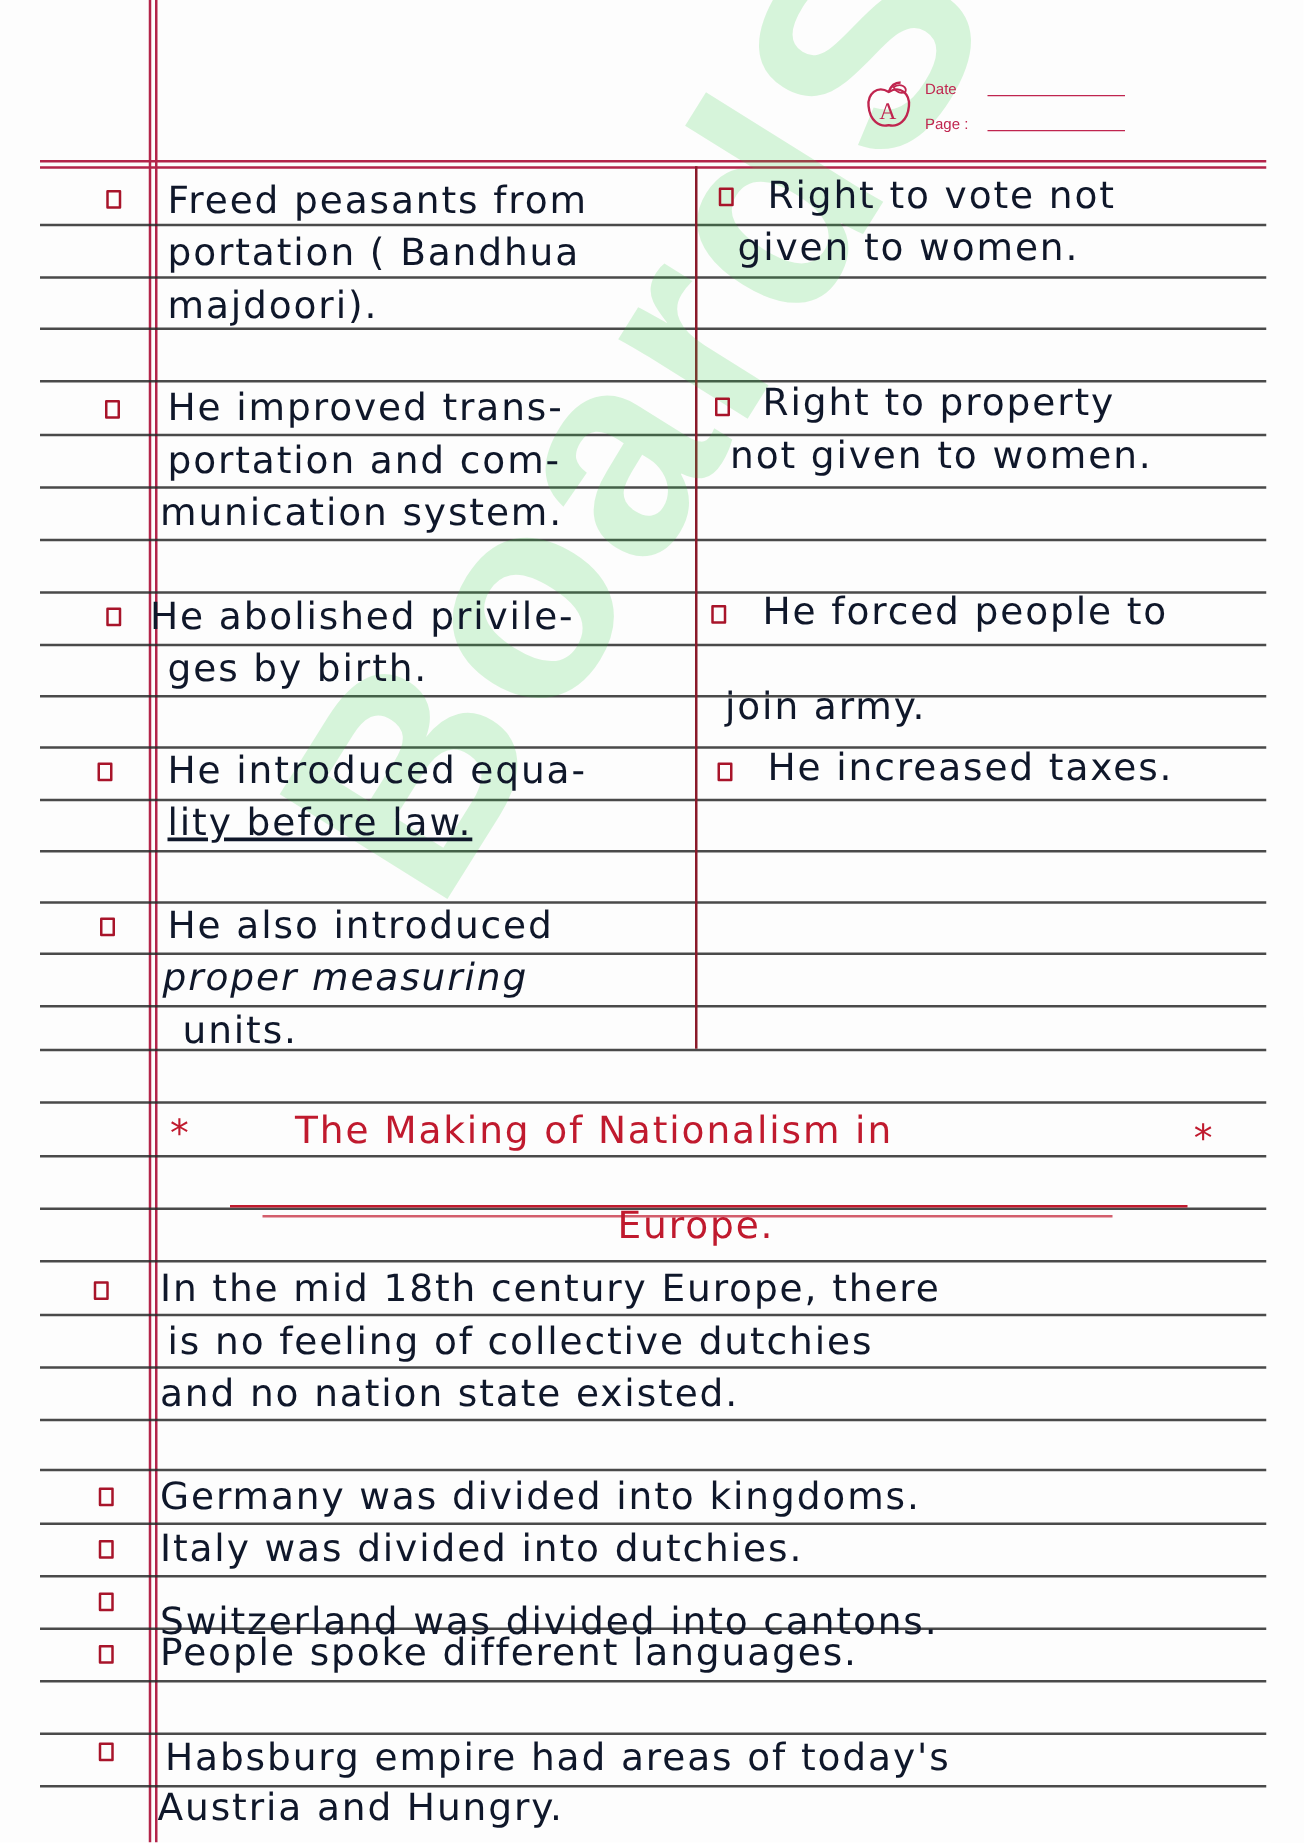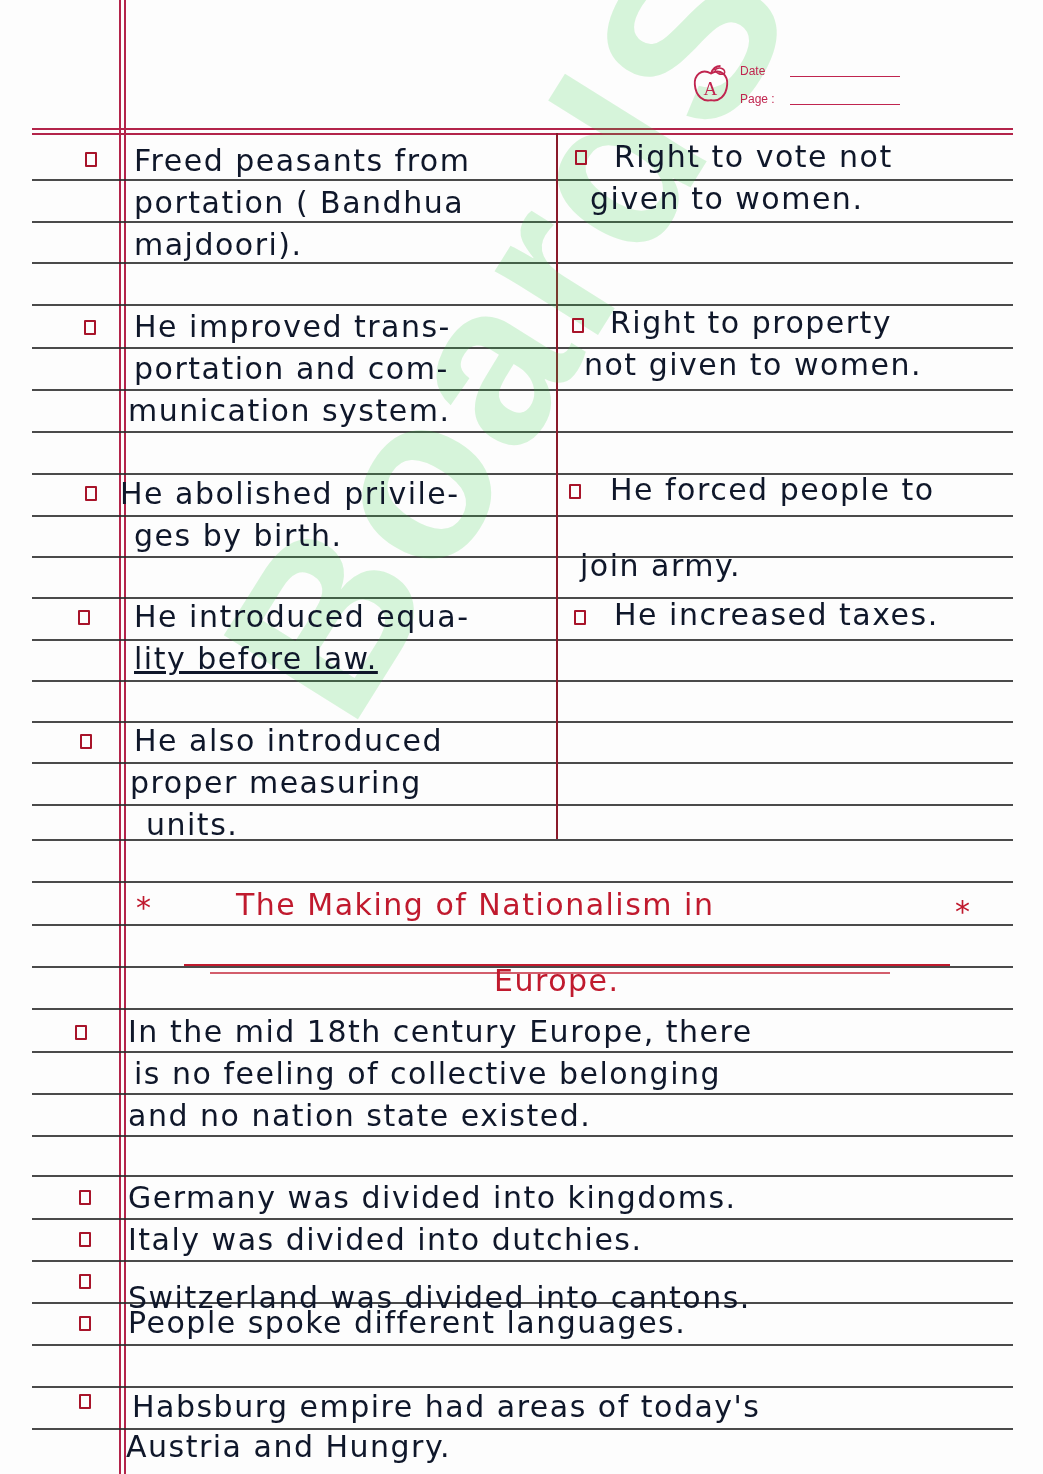--- a/index.html
+++ b/index.html
@@ -147,37 +147,37 @@
     <div class="bullet" style="left:78px; top:610px;"></div>
     <div class="hw" style="left:134px; top:596px;">He introduced equa-</div>
     <div class="hw" style="left:134px; top:638px;text-decoration:underline;">lity before law.</div>
     <div class="bullet" style="left:574px; top:610px;"></div>
     <div class="hw" style="left:614px; top:594px;">He increased taxes.</div>
   </div>
 
   <div>
     <div class="bullet" style="left:80px; top:734px;"></div>
     <div class="hw" style="left:134px; top:720px;">He also introduced</div>
-    <div class="hw" style="left:130px; top:762px;">proper measuring</div>
+    <div class="hw" style="left:130px; top:762px;font-style:italic;">proper measuring</div>
     <div class="hw" style="left:146px; top:804px;">units.</div>
   </div>
 
   <div>
     <div class="star" style="left:136px; top:890px;">*</div>
     <div class="hw red" style="left:236px; top:884px;">The Making of Nationalism in</div>
     <div class="star" style="left:955px; top:894px;">*</div>
     <div class="hw red" style="left:494px; top:960px;">Europe.</div>
     <div class="title-underline" style="left:184px; top:964px; width:766px;"></div>
     <div class="title-underline" style="left:210px; top:972px; width:680px; opacity:0.7;"></div>
   </div>
 
   <div>
     <div class="bullet" style="left:75px; top:1025px;"></div>
     <div class="hw" style="left:128px; top:1011px;">In the mid 18th century Europe, there</div>
-    <div class="hw" style="left:134px; top:1053px;">is no feeling of collective belonging</div>
+    <div class="hw" style="left:134px; top:1053px;">is no feeling of collective dutchies</div>
     <div class="hw" style="left:128px; top:1095px;">and no nation state existed.</div>
   </div>
 
   <div>
     <div class="bullet" style="left:79px; top:1190px;"></div>
     <div class="hw" style="left:128px; top:1177px;">Germany was divided into kingdoms.</div>
   </div>
   <div>
     <div class="bullet" style="left:79px; top:1232px;"></div>
     <div class="hw" style="left:128px; top:1219px;text-align:center;">Italy was divided into dutchies.</div>

